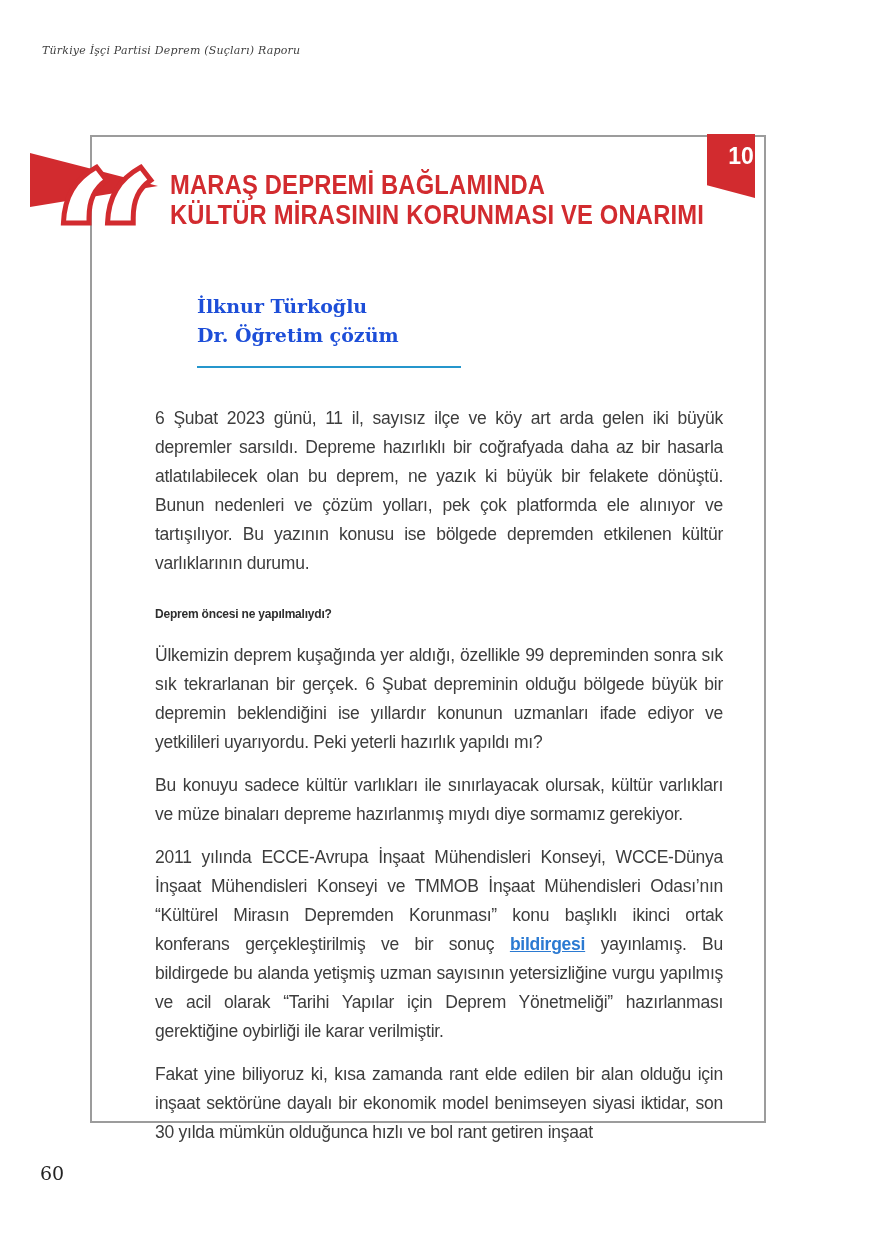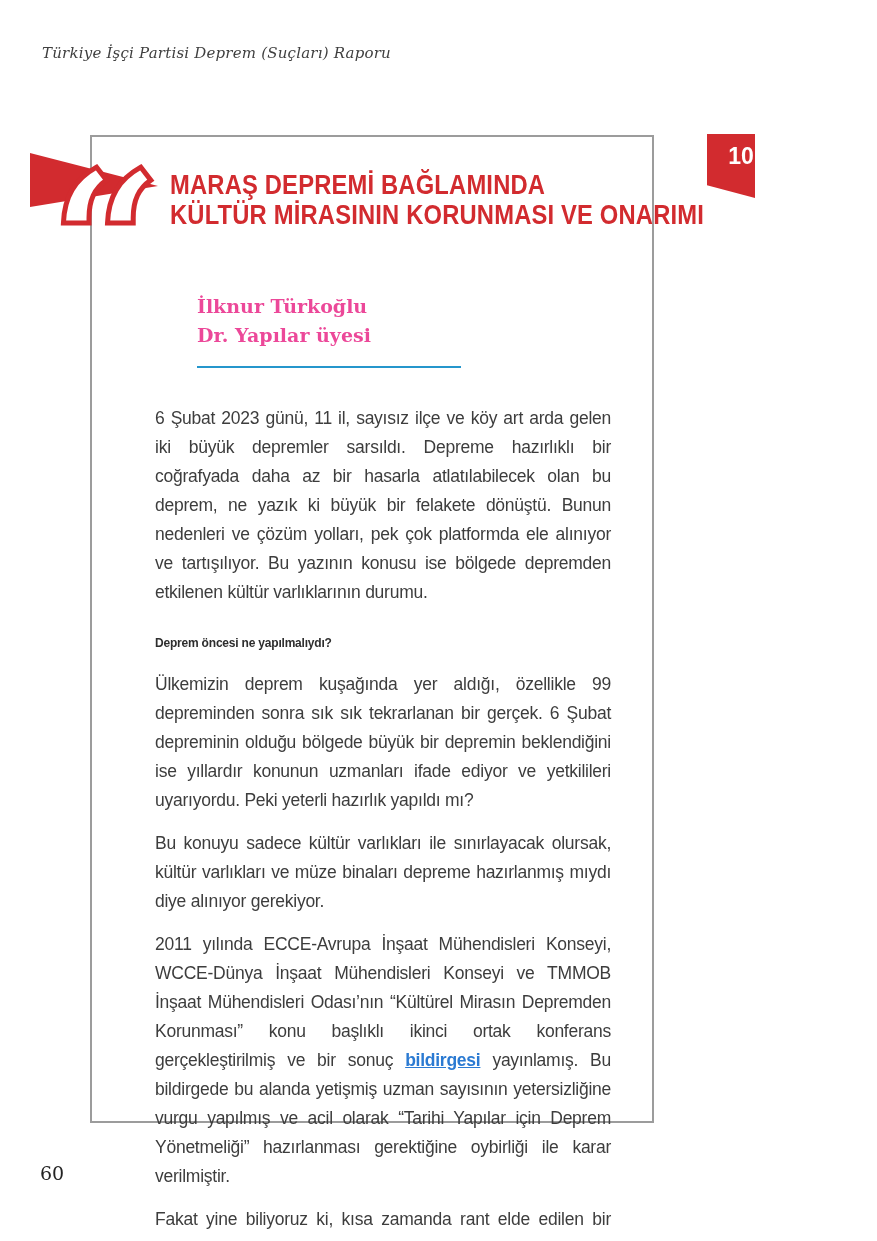--- a/index.html
+++ b/index.html
@@ -14,27 +14,27 @@
   body{
     position:relative;
     width:877px;height:1241px;
     overflow:hidden;
     font-family:"Liberation Sans",sans-serif;
   }
 
   .running-header{
     position:absolute;left:42px;top:44px;
     font-family:"DejaVu Serif",serif;
-    font-style:italic;font-size:15px;color:#3f3f3f;
+    font-style:italic;font-size:11px;color:#3f3f3f;
     letter-spacing:.2px;
   }
 
   .content-box{
     position:absolute;left:90px;top:135px;
-    width:564px;height:988px;
+    width:676px;height:988px;
     border:2px solid var(--border-gray);
     background:#fff;
   }
   .box-inner{padding:0 41px 0 63px;}
 
   .chapter-badge{
     position:absolute;left:707px;top:134px;
     width:48px;height:64px;
     background:var(--accent-red);
     clip-path:polygon(0 0,100% 0,100% 100%,0 80%);
@@ -53,21 +53,21 @@
   .title-line{
     color:var(--accent-red);
     font-weight:bold;font-size:27px;line-height:30px;
     letter-spacing:.2px;white-space:nowrap;
     transform:scaleX(.88);transform-origin:0 50%;
   }
 
   .author-block{
     margin:62px 0 8px 42px;
     font-family:"DejaVu Serif",serif;
-    font-weight:bold;font-size:19px;line-height:29px;color:#ec4899;
+    font-weight:bold;font-size:19px;line-height:29px;color:#1d4ed8;
   }
 
   .divider{
     margin:16px 0 0 42px;
     width:264px;height:2px;
     background:var(--divider-blue);
   }
 
   .article{margin-top:36px;color:var(--body-text);}
   .article p{
@@ -109,33 +109,33 @@
 <div class="content-box">
   <div class="box-inner">
 
     <div class="title-block">
       <div class="title-line">MARAŞ DEPREMİ BAĞLAMINDA</div>
       <div class="title-line">KÜLTÜR MİRASININ KORUNMASI VE ONARIMI</div>
     </div>
 
     <div class="author-block">
       <div>İlknur Türkoğlu</div>
-      <div>Dr. Yapılar üyesi</div>
+      <div>Dr. Öğretim çözüm</div>
     </div>
 
     <div class="divider"></div>
 
     <div class="article">
       <p>6 Şubat 2023 günü, 11 il, sayısız ilçe ve köy art arda gelen iki büyük depremler sarsıldı. Depreme hazırlıklı bir coğrafyada daha az bir hasarla atlatılabilecek olan bu deprem, ne yazık ki büyük bir felakete dönüştü. Bunun nedenleri ve çözüm yolları, pek çok platformda ele alınıyor ve tartışılıyor. Bu yazının konusu ise bölgede depremden etkilenen kültür varlıklarının durumu.</p>
 
       <h2>Deprem öncesi ne yapılmalıydı?</h2>
 
       <p>Ülkemizin deprem kuşağında yer aldığı, özellikle 99 depreminden sonra sık sık tekrarlanan bir gerçek. 6 Şubat depreminin olduğu bölgede büyük bir depremin beklendiğini ise yıllardır konunun uzmanları ifade ediyor ve yetkilileri uyarıyordu. Peki yeterli hazırlık yapıldı mı?</p>
 
-      <p>Bu konuyu sadece kültür varlıkları ile sınırlayacak olursak, kültür varlıkları ve müze binaları depreme hazırlanmış mıydı diye alınıyor gerekiyor.</p>
+      <p>Bu konuyu sadece kültür varlıkları ile sınırlayacak olursak, kültür varlıkları ve müze binaları depreme hazırlanmış mıydı diye sormamız gerekiyor.</p>
 
       <p><span>2011 yılında ECCE-Avrupa İnşaat Mühendisleri Konseyi, WCCE-Dünya İnşaat Mühendisleri Konseyi ve TMMOB İnşaat Mühendisleri Odası’nın “Kültürel Mirasın Depremden Korunması” konu başlıklı ikinci ortak konferans gerçekleştirilmiş ve bir sonuç </span><a href="#">bildirgesi</a><span> yayınlamış. Bu bildirgede bu alanda yetişmiş uzman sayısının yetersizliğine vurgu yapılmış ve acil olarak “Tarihi Yapılar için Deprem Yönetmeliği” hazırlanması gerektiğine oybirliği ile karar verilmiştir.</span></p>
 
       <p>Fakat yine biliyoruz ki, kısa zamanda rant elde edilen bir alan olduğu için inşaat sektörüne dayalı bir ekonomik model benimseyen siyasi iktidar, son 30 yılda mümkün olduğunca hızlı ve bol rant getiren inşaat</p>
     </div>
 
   </div>
 </div>
 
 <div class="page-number">60</div>

